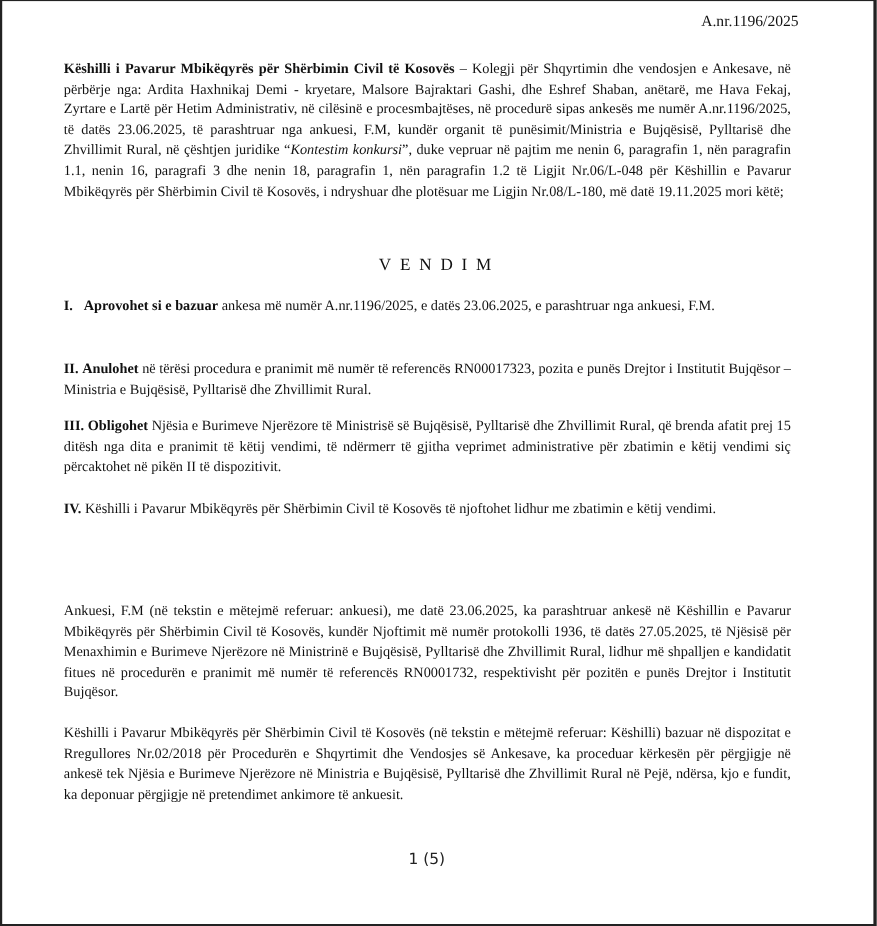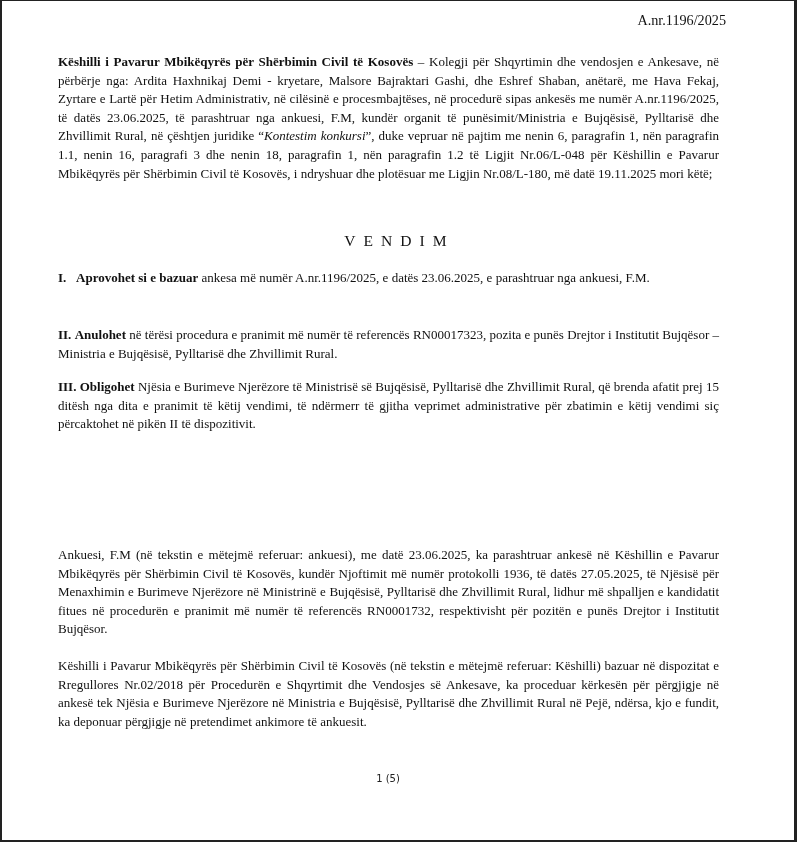--- a/index.html
+++ b/index.html
@@ -27,21 +27,21 @@
     .heading {
       position: absolute; left: 67px; width: 661px;
       text-align: center; font-weight: normal;
       font-size: 15.6px; letter-spacing: 8px;
     }
     .b { font-weight: bold; }
     .i { font-style: italic; }
     .pagenum {
       position: absolute; left: 0; width: 772px; top: 772px;
       text-align: center; font-family: "DejaVu Sans", sans-serif;
-      font-size: 10px; color: #222;
+      font-size: 14px; color: #222;
     }
   </style>
 </head>
 <body>
 
 <div class="page">
 
   <div class="docnum">A.nr.1196/2025</div>
 
   <div class="body-text" style="top:52px;">
@@ -55,20 +55,23 @@
   </div>
 
   <div class="body-text" style="top:325px;">
     <span class="b">II.</span> <span class="b">Anulohet</span><span> në tërësi procedura e pranimit më numër të referencës RN00017323, pozita e punës Drejtor i Institutit Bujqësor – Ministria e Bujqësisë, Pylltarisë dhe Zhvillimit Rural.</span>
   </div>
 
   <div class="body-text" style="top:377px;">
     <span class="b">III.</span> <span class="b">Obligohet</span><span> Njësia e Burimeve Njerëzore të Ministrisë së Bujqësisë, Pylltarisë dhe Zhvillimit Rural, që brenda afatit prej 15 ditësh nga dita e pranimit të këtij vendimi, të ndërmerr të gjitha veprimet administrative për zbatimin e këtij vendimi siç përcaktohet në pikën II të dispozitivit.</span>
   </div>
 
+  <div class="body-text" style="top:452px;">
+    <span class="b">IV.</span> <span>Këshilli i Pavarur Mbikëqyrës për Shërbimin Civil të Kosovës të njoftohet lidhur me zbatimin e këtij vendimi.</span>
+  </div>
 
 
   <div class="body-text" style="top:545px;">Ankuesi, F.M (në tekstin e mëtejmë referuar: ankuesi), me datë 23.06.2025, ka parashtruar ankesë në Këshillin e Pavarur Mbikëqyrës për Shërbimin Civil të Kosovës, kundër Njoftimit më numër protokolli 1936, të datës 27.05.2025, të Njësisë për Menaxhimin e Burimeve Njerëzore në Ministrinë e Bujqësisë, Pylltarisë dhe Zhvillimit Rural, lidhur më shpalljen e kandidatit fitues në procedurën e pranimit më numër të referencës RN0001732, respektivisht për pozitën e punës Drejtor i Institutit Bujqësor.</div>
 
   <div class="body-text" style="top:656px;">Këshilli i Pavarur Mbikëqyrës për Shërbimin Civil të Kosovës (në tekstin e mëtejmë referuar: Këshilli) bazuar në dispozitat e Rregullores Nr.02/2018 për Procedurën e Shqyrtimit dhe Vendosjes së Ankesave, ka proceduar kërkesën për përgjigje në ankesë tek Njësia e Burimeve Njerëzore në Ministria e Bujqësisë, Pylltarisë dhe Zhvillimit Rural në Pejë, ndërsa, kjo e fundit, ka deponuar përgjigje në pretendimet ankimore të ankuesit.</div>
 
   <div class="pagenum">1 (5)</div>
 </div>
 
 </body></html>

